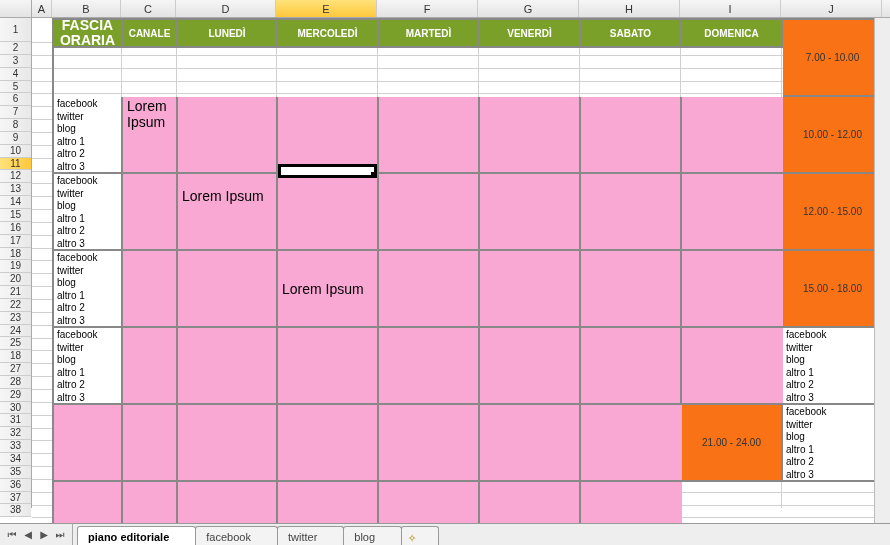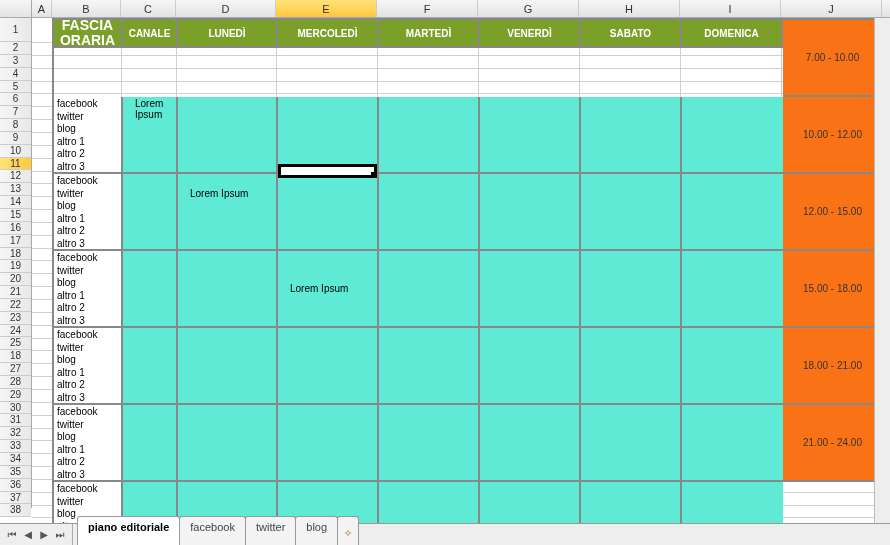--- a/index.html
+++ b/index.html
@@ -111,25 +111,25 @@
   .channels {
     background: #fff;
     border-right: 2px solid #888;
     border-bottom: 2px solid #888;
     padding: 1px 3px;
     font-size: 10px;
     line-height: 1.26;
     color: #000;
   }
   .daycell {
-    background: #5eead4;
+    background: #f9a8d4;
     border-right: 2px solid #888;
     border-bottom: 2px solid #888;
-    font-size: 10px;
-    padding: 1px 12px;
+    font-size: 14px;
+    padding: 1px 4px;
     color: #000;
     position: relative;
   }
   .daycell.last-col { border-right: none; }
   .row-block { height: 77px; }
   
   .active-cell {
     position: absolute;
     border: 3px solid #000;
     background: #fff;
@@ -162,31 +162,31 @@
   .tab-nav span {
     width: 12px; height: 12px;
     display: inline-flex;
     align-items: center; justify-content: center;
     color: #555;
     cursor: pointer;
     font-size: 10px;
   }
   .tabs { display: flex; align-items: flex-end; padding-left: 4px; }
   .tab {
-    padding: 2px 10px 0 10px;
+    padding: 2px 26px 0 10px;
     background: #f3f3f3;
     border: 1px solid #999;
     border-bottom: none;
     margin-right: -1px;
     border-top-left-radius: 3px;
     border-top-right-radius: 3px;
     color: #444;
     position: relative;
     top: 1px;
-    height: 30px;
+    height: 20px;
     line-height: 16px;
     cursor: pointer;
   }
   .tab.active {
     background: #fff;
     font-weight: bold;
     color: #000;
     z-index: 2;
   }
   .tab-new {
@@ -400,21 +400,20 @@
           <div>altro 2</div>
           <div>altro 3</div>
         </div>
         <div class="daycell row-block"></div>
         <div class="daycell row-block"></div>
         <div class="daycell row-block"></div>
         <div class="daycell row-block"></div>
         <div class="daycell row-block"></div>
         <div class="daycell row-block"></div>
         <div class="daycell row-block last-col"></div>
-        <div class="timeslot row-block">18.00 - 21.00</div>
         <div class="channels row-block">
           <div>facebook</div>
           <div>twitter</div>
           <div>blog</div>
           <div>altro 1</div>
           <div>altro 2</div>
           <div>altro 3</div>
         </div>
         <div class="daycell row-block"></div>
         <div class="daycell row-block"></div>

